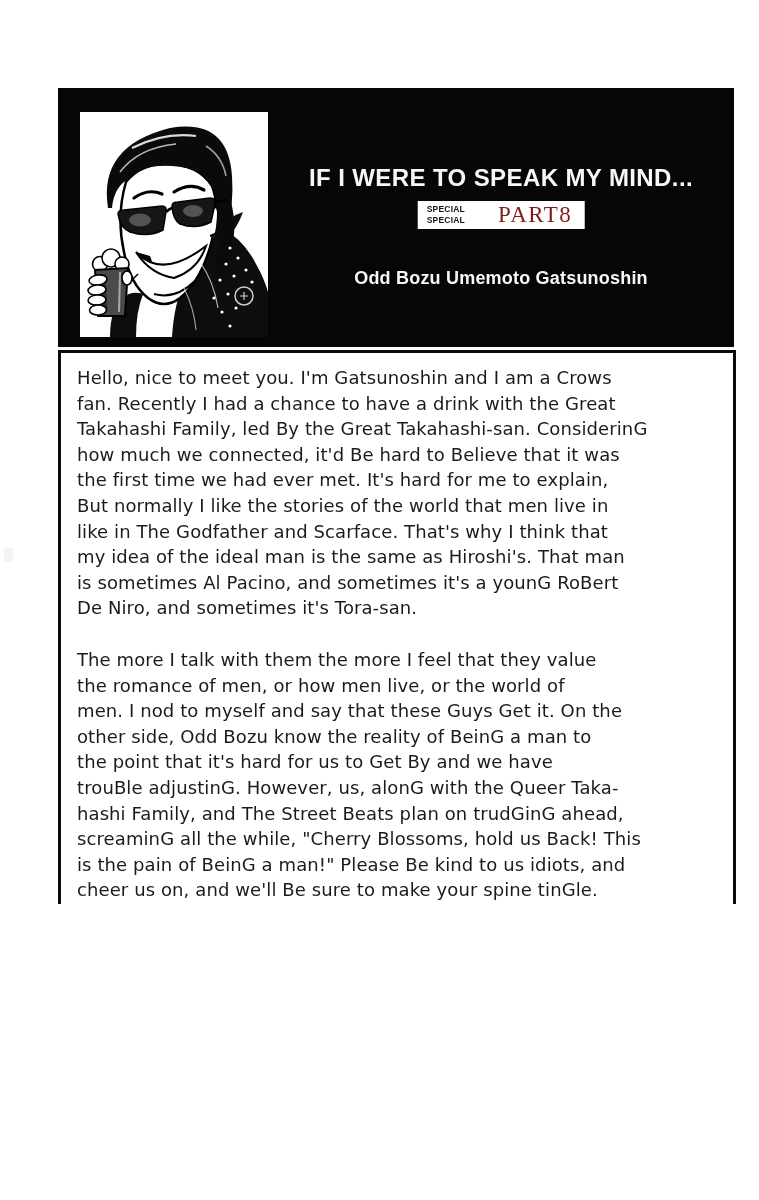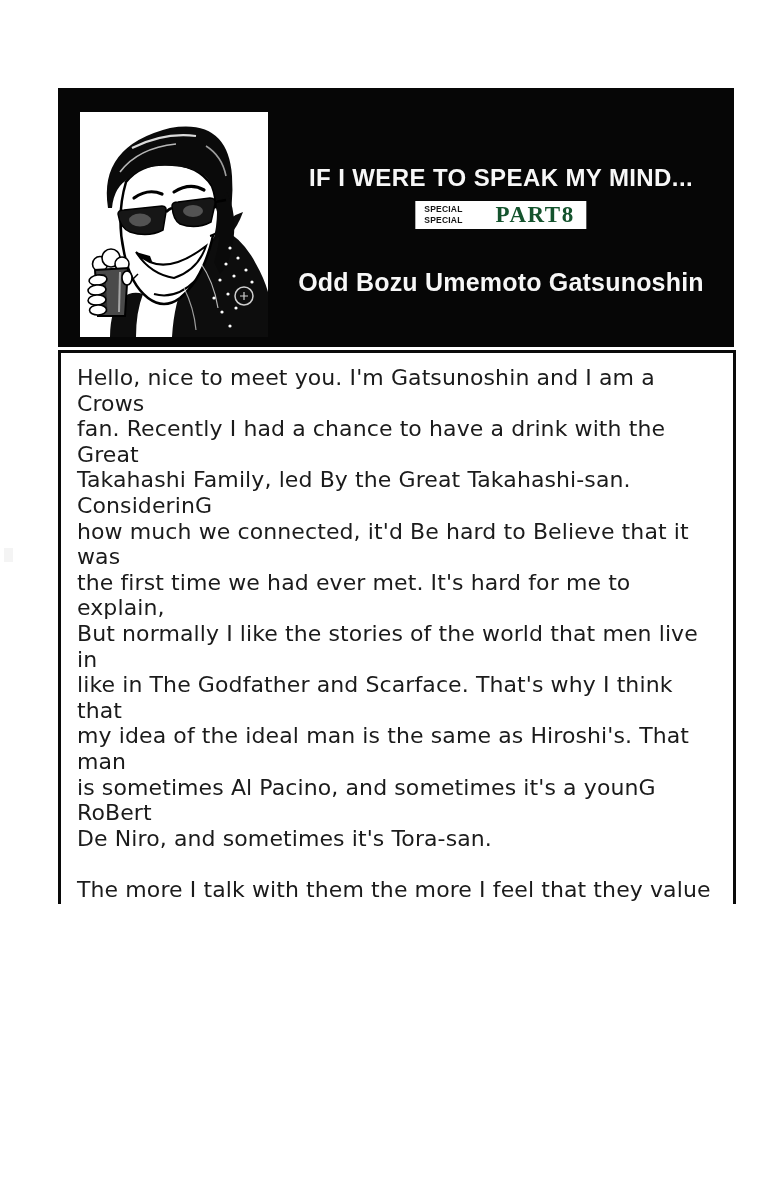--- a/index.html
+++ b/index.html
@@ -12,30 +12,30 @@
   .portrait svg { display:block; }
   .header-right { position:absolute; left:210px; top:0; width:466px; height:259px; }
   .title { position:absolute; left:0; right:0; top:76px; text-align:center; color:#f7f7f7;
            font-family:"Liberation Sans",sans-serif; font-weight:bold; font-size:24px;
            letter-spacing:0.4px; white-space:nowrap; }
   .badge { position:absolute; left:50%; transform:translateX(-50%); top:113px; background:#ffffff;
            height:28px; display:flex; align-items:center; gap:33px; padding:0 12px 0 9px; }
   .badge-label { font-family:"Liberation Sans",sans-serif; font-weight:bold; font-size:8.5px;
                  line-height:1.25; color:#141414; letter-spacing:0.2px; }
   .badge-label span { display:block; }
-  .badge-part { font-family:"Liberation Serif",serif; font-weight:bold; font-size:23px; color:#14532d;
+  .badge-part { font-family:"Liberation Serif",serif; font-weight:normal; font-size:23px; color:#7f1d1d;
                 letter-spacing:1.5px; line-height:1; padding-bottom:1px; }
   .subtitle { position:absolute; left:0; right:0; top:180px; text-align:center; color:#f7f7f7;
-              font-family:"Liberation Sans",sans-serif; font-weight:bold; font-size:25px;
+              font-family:"Liberation Sans",sans-serif; font-weight:bold; font-size:18px;
               letter-spacing:0.2px; white-space:nowrap; }
 
   
   .text-box { position:absolute; left:58px; top:350px; width:678px; height:744px; box-sizing:border-box;
               border:3px solid #0a0a0a; background:#ffffff; padding:12px 14px 0 16px; }
-  .text-box p { margin:0 0 26px 0; white-space:pre-line; font-size:22px; line-height:25.6px;
+  .text-box p { margin:0 0 26px 0; white-space:pre-line; font-size:18px; line-height:25.6px;
                 color:#1b1b1b; letter-spacing:0.1px; }
 
   
   .page-number { position:absolute; left:61px; top:1098px; font-family:"DejaVu Serif",serif;
                  font-size:27px; color:#737373; letter-spacing:1.5px; }
 
   
   .smudge { position:absolute; background:#c6c6c6; opacity:0.55; }
   .smudge.s1 { left:0;    top:1190px; width:42px; height:7px; }
   .smudge.s2 { left:54px; top:1192px; width:13px; height:5px; }

